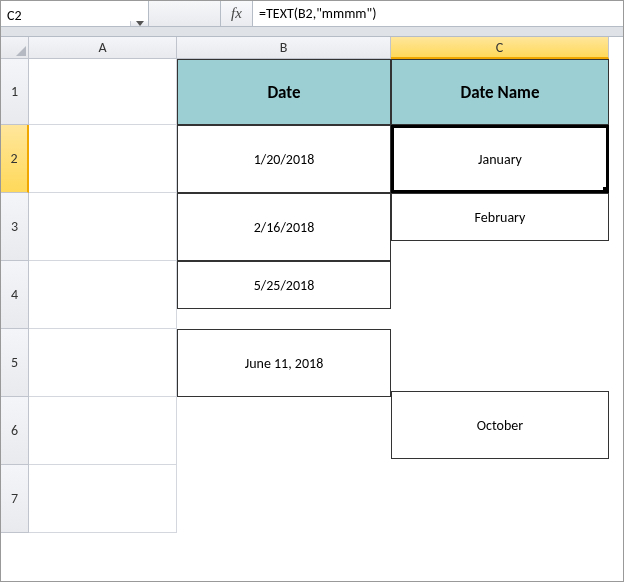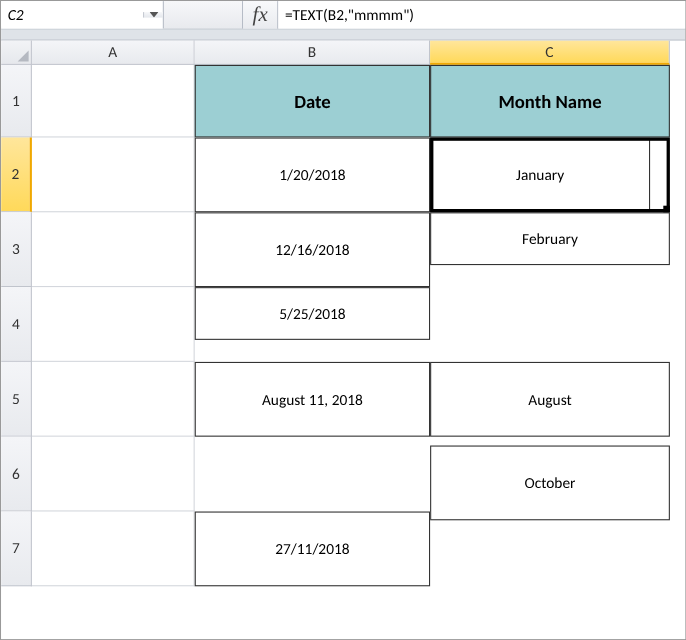--- a/index.html
+++ b/index.html
@@ -14,25 +14,24 @@
   }
   .formula-bar {
     display: flex;
     align-items: stretch;
     height: 26px;
     background: linear-gradient(#f6f7f9, #e8eaee);
     border-bottom: 1px solid #b6bcc6;
   }
   .name-box-wrap {
     display: flex;
-    align-items: center;
+    align-items: flex-end;
     border-right: 1px solid #b6bcc6;
     width: 148px;
     background: #fff;
-    font-style: italic;
   }
   .name-box {
     flex: 1;
     background: #fff;
     padding: 2px 6px;
     font-size: 14px;
     display: flex;
     align-items: center;
     border: none;
     outline: none;
@@ -50,21 +49,21 @@
     width: 72px;
     border-right: 1px solid #b6bcc6;
   }
   .fx-btn {
     width: 32px;
     display: flex;
     align-items: center;
     justify-content: center;
     font-style: italic;
     font-family: "Times New Roman", serif;
-    font-size: 19px;
+    font-size: 15px;
     color: #444;
     border-right: 1px solid #b6bcc6;
     background: linear-gradient(#f8f9fb,#e9ebef);
   }
   .formula-input {
     flex: 1;
     background: #fff;
     padding: 2px 6px;
     font-size: 14px;
     display: flex;
@@ -222,35 +221,33 @@
 
       <div class="cell" style="left:0;top:0;width:148px;height:66px"></div>
       <div class="cell" style="left:0;top:66px;width:148px;height:68px"></div>
       <div class="cell" style="left:0;top:134px;width:148px;height:68px"></div>
       <div class="cell" style="left:0;top:202px;width:148px;height:68px"></div>
       <div class="cell" style="left:0;top:270px;width:148px;height:68px"></div>
       <div class="cell" style="left:0;top:338px;width:148px;height:68px"></div>
       <div class="cell" style="left:0;top:406px;width:148px;height:68px"></div>
 
       <div class="cell hdr-cell" style="left:148px;top:0;width:214px;height:66px">Date</div>
-      <div class="cell hdr-cell" style="left:362px;top:0;width:218px;height:66px">Month Name</div>
+      <div class="cell hdr-cell" style="left:362px;top:0;width:218px;height:66px">Date Name</div>
 
       <div class="cell data-cell" style="left:148px;top:66px;width:214px;height:68px">1/20/2018</div>
-      <div class="cell data-cell" style="left:362px;top:66px;width:200px;height:68px">January</div>
-
-      <div class="cell data-cell" style="left:148px;top:134px;width:214px;height:68px">12/16/2018</div>
+      <div class="cell data-cell" style="left:362px;top:66px;width:218px;height:68px">January</div>
+
+      <div class="cell data-cell" style="left:148px;top:134px;width:214px;height:68px">2/16/2018</div>
       <div class="cell data-cell" style="left:362px;top:134px;width:218px;height:48px">February</div>
 
       <div class="cell data-cell" style="left:148px;top:202px;width:214px;height:48px">5/25/2018</div>
 
-      <div class="cell data-cell" style="left:148px;top:270px;width:214px;height:68px">August 11, 2018</div>
-      <div class="cell data-cell" style="left:362px;top:270px;width:218px;height:68px">August</div>
-
-      <div class="cell data-cell" style="left:362px;top:346px;width:218px;height:68px">October</div>
-
-      <div class="cell data-cell" style="left:148px;top:406px;width:214px;height:68px">27/11/2018</div>
+      <div class="cell data-cell" style="left:148px;top:270px;width:214px;height:68px">June 11, 2018</div>
+
+      <div class="cell data-cell" style="left:362px;top:332px;width:218px;height:68px">October</div>
+
 
       <div class="sel-outline" style="left:362px;top:66px;width:218px;height:68px">
         <div class="sel-handle"></div>
       </div>
     </div>
   </div>
 </div>
 
 </body></html>

